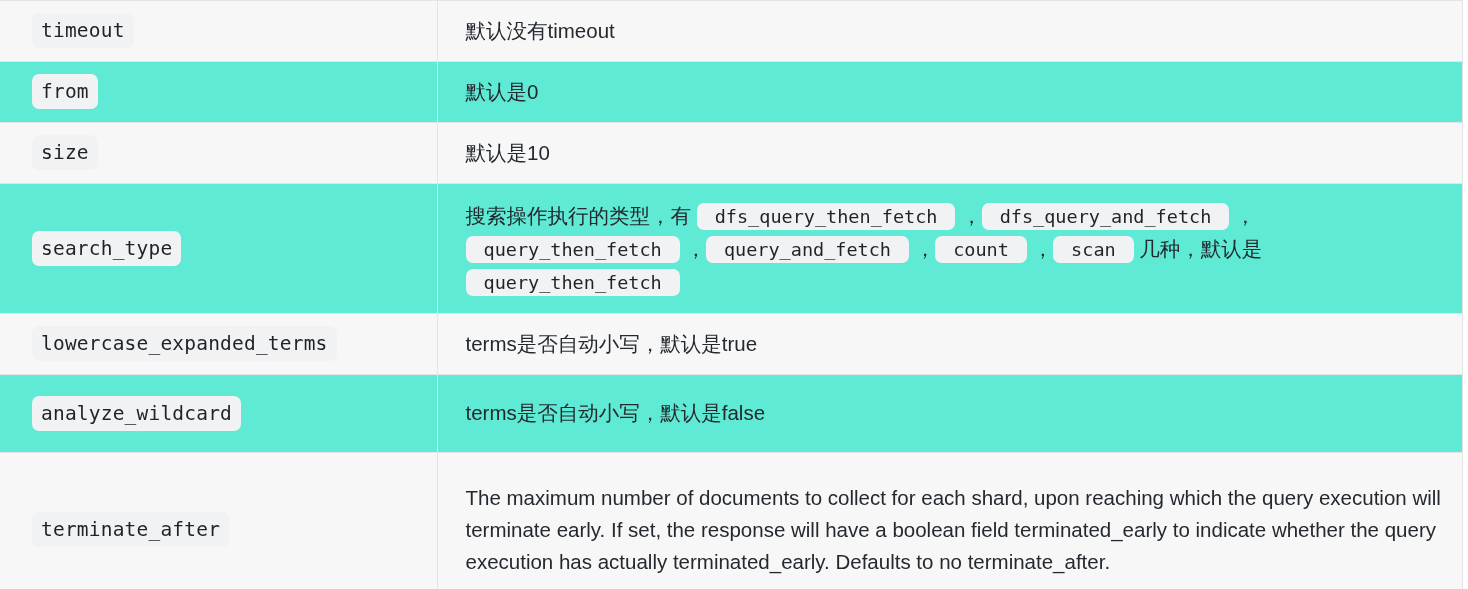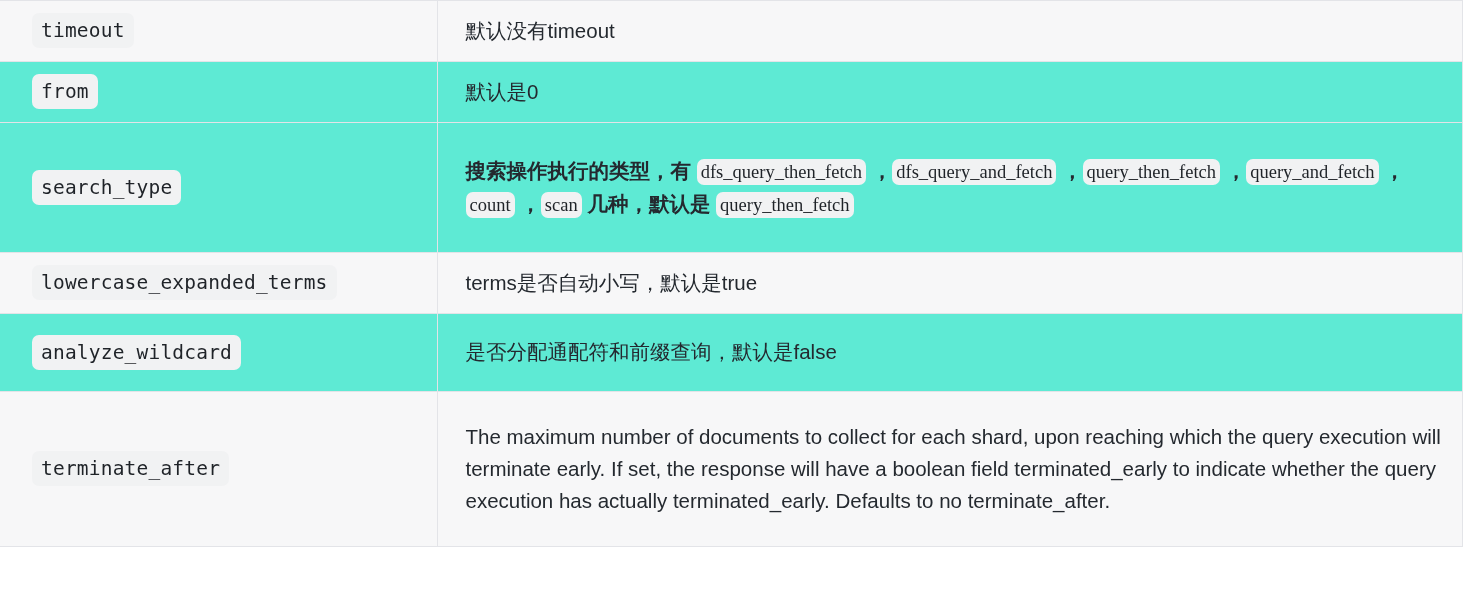--- a/index.html
+++ b/index.html
@@ -78,27 +78,25 @@
     white-space: nowrap;
     line-height: 1.5;
   }
   td.name-cell code.chip {
     font-size: 19.5px;
     padding: 6px 9px;
     letter-spacing: 0.2px;
   }
   td.desc-cell code.chip {
     font-size: 18.5px;
-    padding: 3px 4px;
-    font-family: Liberation Serif, serif;
+    padding: 3px 18px;
   }
 
   .desc-text {
     display: inline;
-    font-weight: bold;
   }
   .para {
     margin: 0;
     font-size: 20.5px;
     line-height: 1.56;
     color: #24292f;
   }
 </style>
 </head>
 <body>
@@ -115,34 +113,40 @@
           <td class="desc-cell">
             <p class="para">默认没有timeout</p>
           </td>
         </tr>
         <tr data-row="1">
           <td class="name-cell"><code class="chip">from</code></td>
           <td class="desc-cell">
             <p class="para">默认是0</p>
           </td>
         </tr>
+        <tr data-row="2" class="shaded">
+          <td class="name-cell"><code class="chip">size</code></td>
+          <td class="desc-cell">
+            <p class="para">默认是10</p>
+          </td>
+        </tr>
         <tr data-row="3">
           <td class="name-cell"><code class="chip">search_type</code></td>
           <td class="desc-cell"><span class="desc-text">搜索操作执行的类型，有 </span><code class="chip">dfs_query_then_fetch</code><span class="desc-text"> ，</span><code class="chip">dfs_query_and_fetch</code><span class="desc-text"> ，</span><code class="chip">query_then_fetch</code><span class="desc-text"> ，</span><code class="chip">query_and_fetch</code><span class="desc-text"> ，</span><code class="chip">count</code><span class="desc-text"> ，</span><code class="chip">scan</code><span class="desc-text"> 几种，默认是 </span><code class="chip">query_then_fetch</code></td>
         </tr>
         <tr data-row="4" class="shaded">
           <td class="name-cell"><code class="chip">lowercase_expanded_terms</code></td>
           <td class="desc-cell">
             <p class="para">terms是否自动小写，默认是true</p>
           </td>
         </tr>
         <tr data-row="5">
           <td class="name-cell"><code class="chip">analyze_wildcard</code></td>
           <td class="desc-cell">
-            <p class="para">是否分配通配符和前缀查询，默认是false</p>
+            <p class="para">terms是否自动小写，默认是false</p>
           </td>
         </tr>
         <tr data-row="6" class="shaded">
           <td class="name-cell"><code class="chip">terminate_after</code></td>
           <td class="desc-cell">
             <p class="para">The maximum number of documents to collect for each shard, upon reaching which the query execution will terminate early. If set, the response will have a boolean field terminated_early to indicate whether the query execution has actually terminated_early. Defaults to no terminate_after.</p>
           </td>
         </tr>
       </tbody>
   </table>

